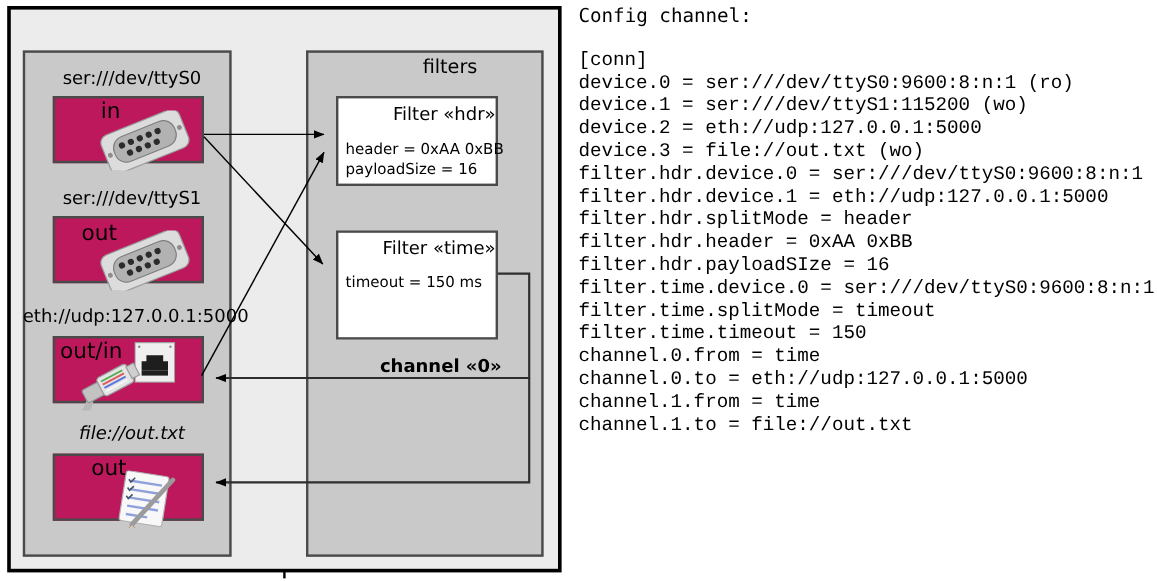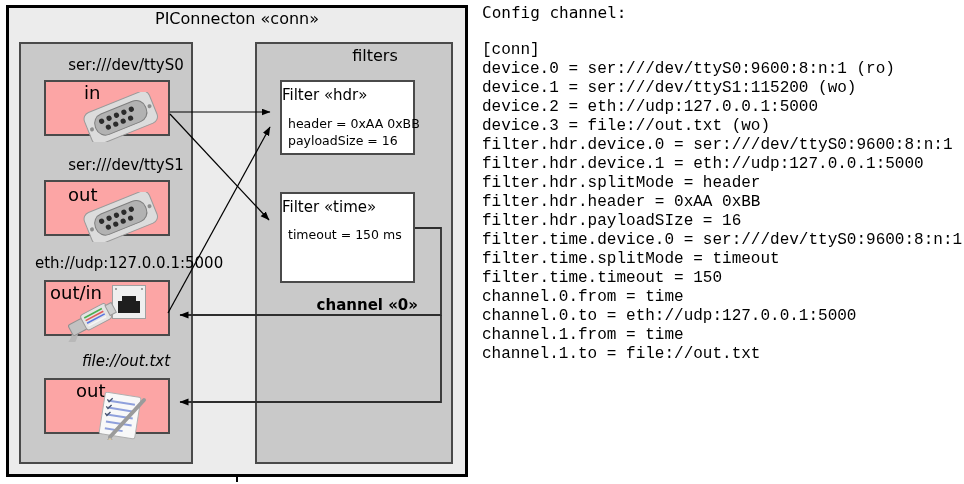--- a/index.html
+++ b/index.html
@@ -11,47 +11,46 @@
   .outer-box{left:6px;top:5px;width:462px;height:472px;border:3px solid #000;background:#ececec;}
   .diagram-title{left:6px;top:9px;width:462px;text-align:center;font-size:16px;}
 
   
   .panel{background:#c9c9c9;border:2px solid #4a4a4a;}
   .devices-panel{left:19px;top:42px;width:174px;height:422px;}
   .filters-panel{left:255px;top:42px;width:198px;height:422px;}
   .filters-title{left:255px;top:46px;width:240px;text-align:center;font-size:16px;}
 
   
-  .dev-label{left:19px;width:182px;text-align:center;font-size:15px;white-space:nowrap;margin-left:16px;}
-  .dev-box{left:44px;width:126px;height:56px;background:#fca5a5;border:2px solid #4a4a4a;}
+  .dev-label{left:19px;width:182px;text-align:center;font-size:15px;white-space:nowrap;}
+  .dev-box{left:44px;width:126px;height:56px;background:#be185d;border:2px solid #4a4a4a;}
   .dev-dir{position:absolute;font-size:18px;line-height:20px;}
 
   
   .filter-box{left:280px;width:135px;background:#fff;border:2px solid #4a4a4a;}
-  .filter-title{display:block;margin-top:4px;text-align:left;font-size:15px;}
+  .filter-title{display:block;margin-top:4px;text-align:right;font-size:15px;}
   .filter-attrs{display:block;margin:11px 0 0 6px;font-size:12.5px;line-height:17px;white-space:pre;}
 
   .chan-label{left:280px;width:138px;text-align:right;font-size:15px;white-space:nowrap;}
 
   .overlay{left:0;top:0;width:964px;height:484px;pointer-events:none;z-index:10;}
   .bottom-tick{left:236px;top:476px;width:2px;height:6px;background:#000;}
 
   
   .config-heading{left:482px;top:3px;font-family:"DejaVu Sans Mono",monospace;
                   font-size:16px;line-height:19px;white-space:pre;}
   .config-body{left:482px;top:41px;margin:0;font-family:Liberation Mono, monospace;
                font-size:16px;line-height:19px;white-space:pre;}
 </style>
 </head>
 <body>
 
 <div class="stage">
 
   <div class="abs outer-box"></div>
-  <div class="abs diagram-title">PIConnecton «conn»</div>
 
   <div class="abs panel devices-panel"></div>
 
   <div>
     <div class="abs dev-label" style="top:56px;">ser:///dev/ttyS0</div>
     <div class="abs dev-box" style="top:80px;">
       <span class="dev-dir" style="left:38px;top:1px;">in</span>
       <svg class="abs" style="left:32px;top:10px;" width="90" height="50" viewBox="0 0 90 50">
         <g transform="rotate(-22 45 26)">
           <path d="M2,44 q14,-4 14,-14" stroke="#b5b5b5" stroke-width="6" fill="none"></path>

